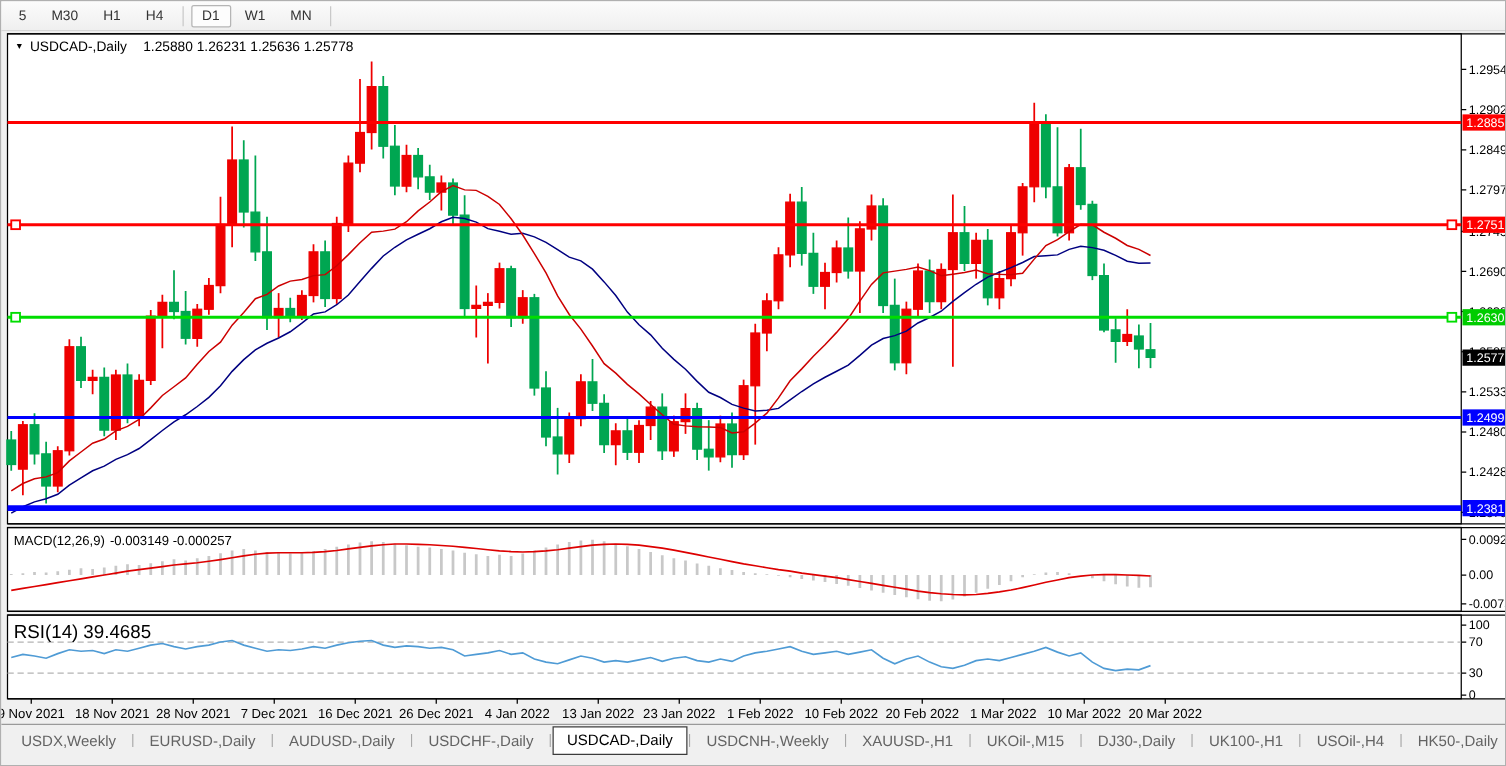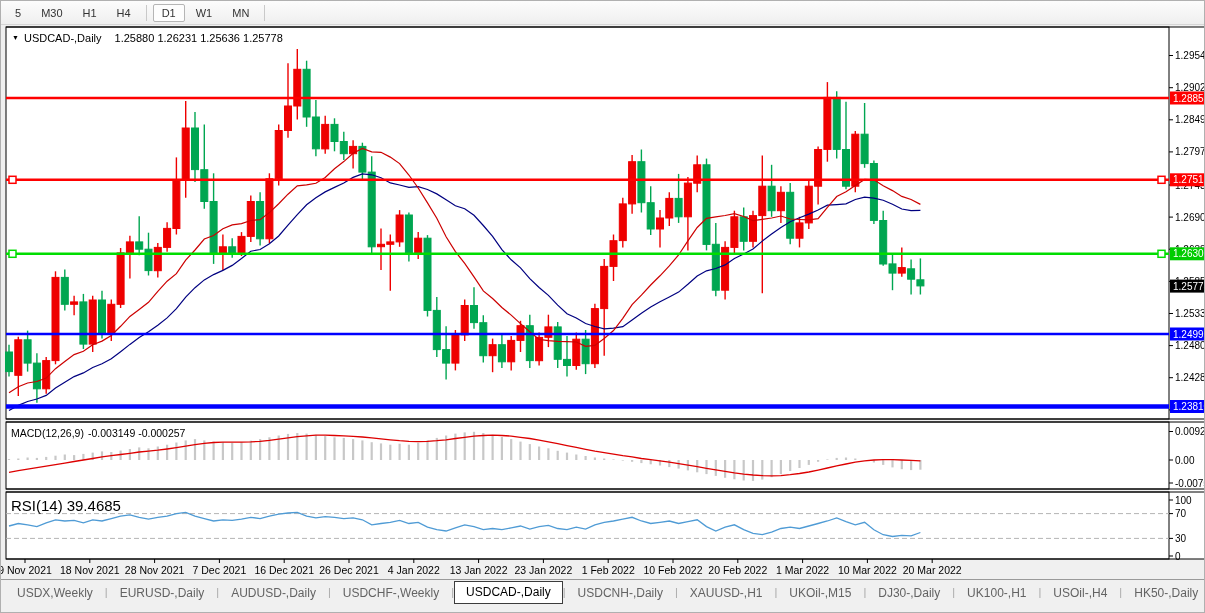--- a/index.html
+++ b/index.html
@@ -478,25 +478,25 @@
     <span>RSI(14)</span><span class="ind-vals">39.4685</span>
   </div>
 
   <div class="tabbar" id="tabbar">
       <span class="tab">USDX,Weekly</span>
       <span class="tabsep">|</span>
       <span class="tab">EURUSD-,Daily</span>
       <span class="tabsep">|</span>
       <span class="tab">AUDUSD-,Daily</span>
       <span class="tabsep">|</span>
-      <span class="tab">USDCHF-,Weekly</span>
+      <span class="tab">USDCHF-,Daily</span>
       <span class="tabsep">|</span>
       <span class="tab active">USDCAD-,Daily</span>
       <span class="tabsep">|</span>
-      <span class="tab">USDCNH-,Daily</span>
+      <span class="tab">USDCNH-,Weekly</span>
       <span class="tabsep">|</span>
       <span class="tab">XAUUSD-,H1</span>
       <span class="tabsep">|</span>
       <span class="tab">UKOil-,M15</span>
       <span class="tabsep">|</span>
       <span class="tab">DJ30-,Daily</span>
       <span class="tabsep">|</span>
       <span class="tab">UK100-,H1</span>
       <span class="tabsep">|</span>
       <span class="tab">USOil-,H4</span>

